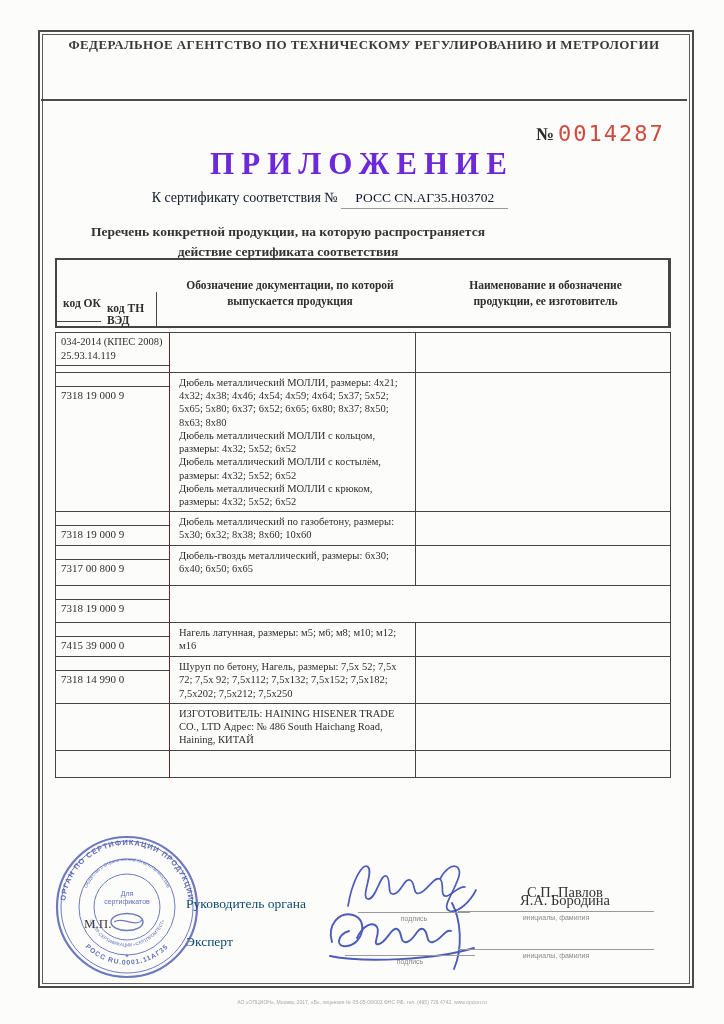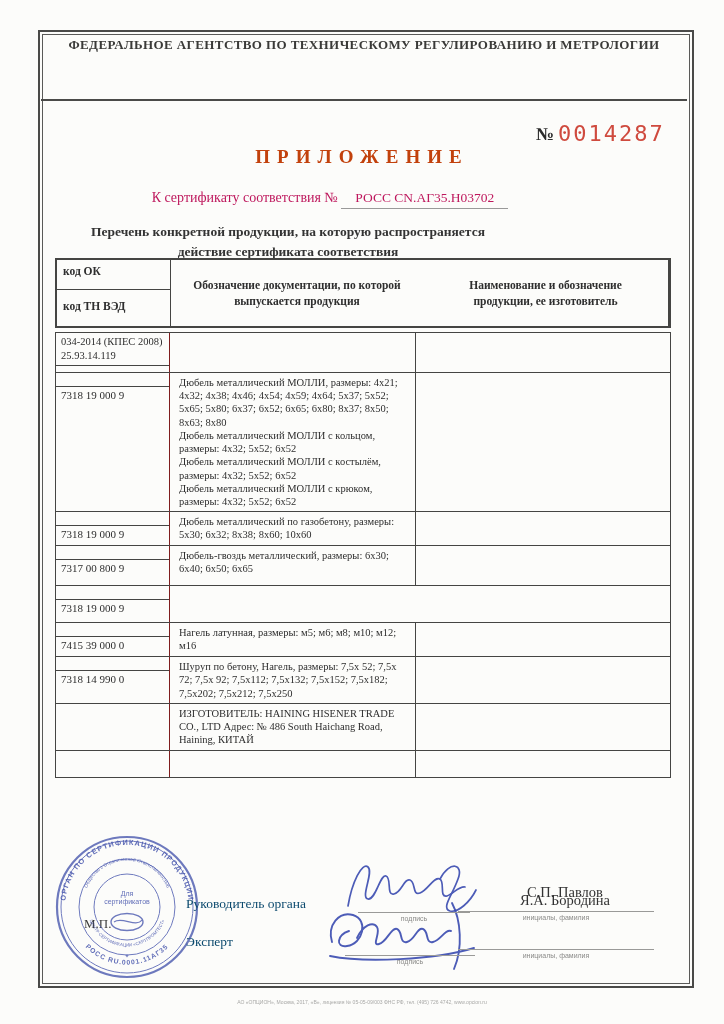--- a/index.html
+++ b/index.html
@@ -10,28 +10,28 @@
   .frame-inner{position:absolute;inset:2px;border:1px solid #5a5a58;}
   
   .band{position:absolute;left:41px;top:33px;width:646px;height:66px;border-bottom:2px solid #4a4a48;text-align:center;}
   .band-l1{margin-top:13px;font-size:21px;font-weight:bold;letter-spacing:5px;color:#3a3a38;}
   .band-l2{margin-top:4px;font-size:13px;font-weight:bold;letter-spacing:.4px;color:#3a3a38;}
   
   .numline{position:absolute;left:536px;top:121px;white-space:nowrap;}
   .num-label{font-size:18px;font-weight:bold;color:#2b2b2b;}
   .num-value{font-family:"DejaVu Sans Mono",monospace;font-size:22px;letter-spacing:2px;vertical-align:-1px;}
   
-  .doc-title{position:absolute;left:0;top:146px;width:724px;text-align:center;font-size:19px;font-weight:bold;letter-spacing:7px;color:#c2410c;}
-  .cert-line{position:absolute;left:0;top:190px;width:660px;text-align:center;font-size:14px;color:#be185d;}
+  .doc-title{position:absolute;left:0;top:146px;width:724px;text-align:center;font-size:31px;font-weight:bold;letter-spacing:7px;color:#6d28d9;}
+  .cert-line{position:absolute;left:0;top:190px;width:660px;text-align:center;font-size:14px;color:#0f172a;}
   .cert-val{display:inline-block;border-bottom:1px solid #999;padding:0 14px 2px;font-size:13.5px;}
   .purpose{position:absolute;left:0;top:222px;width:576px;text-align:center;font-weight:bold;font-size:13.5px;line-height:1.45;color:#333;}
   
   .tbl{position:absolute;left:55px;top:258px;width:616px;}
   .thead{display:flex;border:2px solid #454543;height:70px;margin-bottom:4px;box-sizing:border-box;}
-  .th-codes{width:114px;border-right:1px solid #454543;display:flex;flex-direction:column;font-weight:bold;font-size:11.5px;box-sizing:border-box;}
+  .th-codes{width:100px;border-right:1px solid #454543;display:flex;flex-direction:row;font-weight:bold;font-size:11.5px;box-sizing:border-box;margin-top:32px;}
   .th-codes .top{height:30px;padding:5px 0 0 6px;border-bottom:1px solid #454543;box-sizing:border-box;}
   .th-codes .bot{flex:1;padding:10px 0 0 6px;}
   .th-c{display:flex;align-items:center;justify-content:center;text-align:center;font-weight:bold;font-size:11.5px;line-height:1.4;padding:0 22px;box-sizing:border-box;}
   .th-name{width:246px;border-right:1px solid #454543;}
   .th-doc{flex:1;}
   .tbody{border:1px solid #454543;}
   .trow{display:flex;border-bottom:1px solid #454543;box-sizing:border-box;}
   .trow:last-child{border-bottom:none;}
   .td-codes{width:114px;border-right:1px solid #7f1d1d;font-size:11px;display:flex;flex-direction:column;box-sizing:border-box;}
   .codes-strip{height:13px;border-bottom:1px solid #454543;}

